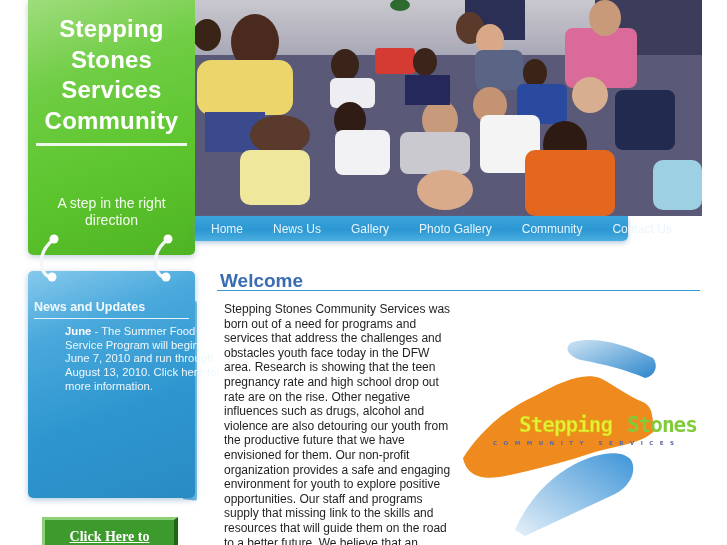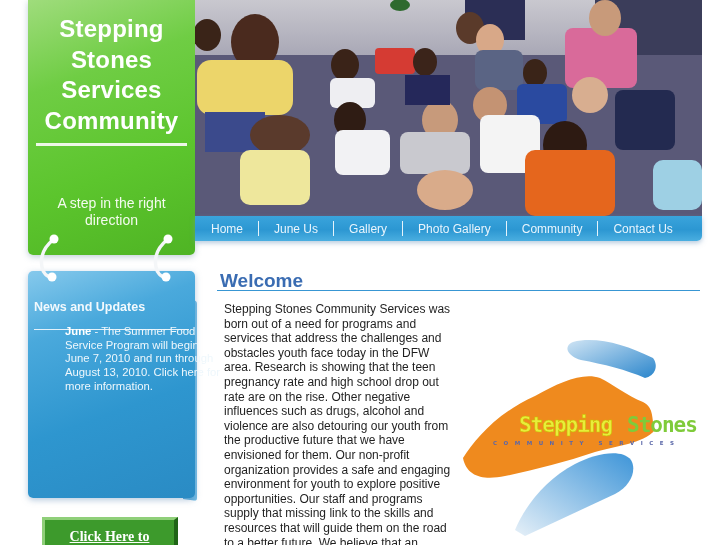--- a/index.html
+++ b/index.html
@@ -32,21 +32,21 @@
 
   
   .photo {
     position: absolute; left: 195px; top: 0; width: 507px; height: 216px; overflow: hidden;
     background: #6b6a86;
   }
   .photo svg { display: block; }
 
   
   .navbar {
-    position: absolute; left: 195px; top: 216px; width: 507px; height: 25px;
+    position: absolute; left: 195px; top: 216px; width: 433px; height: 25px;
     background: linear-gradient(180deg, #3aa4dc 0%, #2c97d2 55%, #4aaee0 100%);
     border-radius: 0 0 5px 0;
     box-shadow: 0 2px 5px rgba(110,150,190,0.5);
     display: flex; align-items: center; padding-left: 16px;
   }
   .nav-item {
     color: #e9f5fd; font-size: 12px; text-decoration: none; cursor: pointer; white-space: nowrap;
   }
   .nav-sep { width: 1px; height: 15px; background: #e6f3fb; margin: 0 15px; }
 
@@ -59,21 +59,21 @@
     color: #ffffff;
   }
   .news-fold {
     position: absolute; left: 183px; top: 300px; width: 14px; height: 200px;
     background: linear-gradient(90deg, #3d9ed3, #73bde6);
     transform: skewY(8deg); border-radius: 0 3px 3px 0;
   }
   .news-title {
     position: absolute; left: 6px; top: 29px; width: 155px;
     font-size: 12.5px; font-weight: bold; color: #f2f9fd;
-    padding-bottom: 15px; border-bottom: 1px solid #e3f1fa;
+    padding-bottom: 4px; border-bottom: 1px solid #e3f1fa;
   }
   .news-body {
     position: absolute; left: 5px; top: 54px; width: 160px;
     font-size: 11.3px; line-height: 13.7px; color: #eef7fc; margin-left: 32px;
   }
   .news-body p { margin-bottom: 13.7px; }
   .news-body b { font-weight: bold; color: #ffffff; }
 
   
   .cta {
@@ -162,21 +162,21 @@
     <rect x="420" y="90" width="60" height="60" rx="8" fill="#232a50"></rect>
     <rect x="458" y="160" width="49" height="50" rx="10" fill="#9ed0e4"></rect>
     <ellipse cx="205" cy="5" rx="10" ry="6" fill="#2e6a2f"></ellipse>
     <ellipse cx="12" cy="35" rx="14" ry="16" fill="#3a2418"></ellipse>
   </svg>
 </div>
 
 <nav class="navbar">
   <a class="nav-item">Home</a>
   <span class="nav-sep"></span>
-  <a class="nav-item">June Us</a>
+  <a class="nav-item">News Us</a>
   <span class="nav-sep"></span>
   <a class="nav-item">Gallery</a>
   <span class="nav-sep"></span>
   <a class="nav-item">Photo Gallery</a>
   <span class="nav-sep"></span>
   <a class="nav-item">Community</a>
   <span class="nav-sep"></span>
   <a class="nav-item">Contact Us</a>
 </nav>
 

